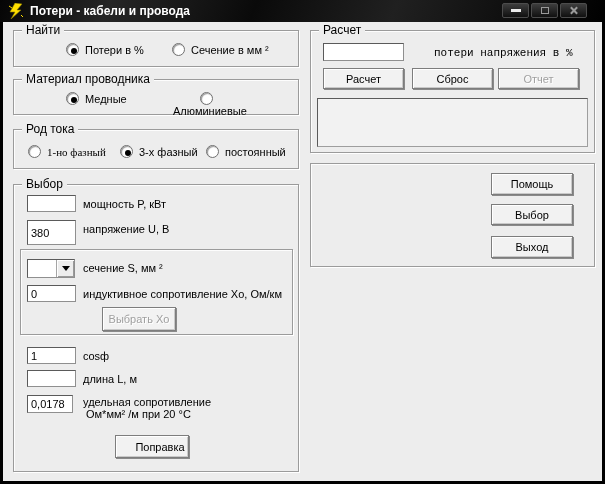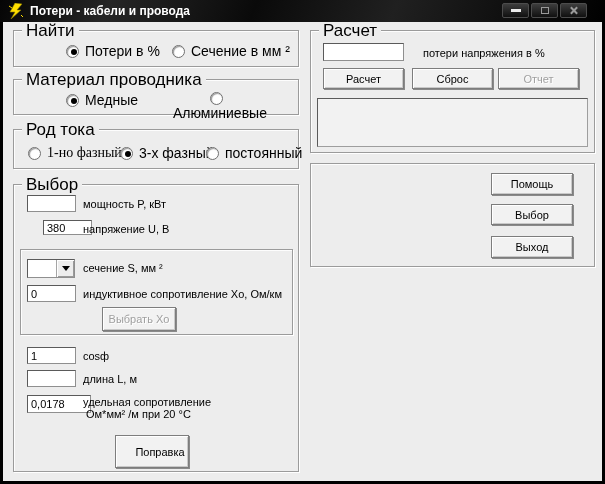--- a/index.html
+++ b/index.html
@@ -36,21 +36,21 @@
   .glyph-close::after{transform:rotate(-45deg);}
   
   .client{position:absolute;left:3px;top:22px;width:599px;height:459px;background:#ededed;}
   
   .groupbox{
     position:absolute;border:1px solid #9b9b9b;box-sizing:border-box;
     box-shadow:1px 1px 0 #fff, inset 1px 1px 0 #fdfdfd;
   }
   .gb-caption{
     position:absolute;top:-7px;left:8px;background:#ededed;padding:0 4px;
-    font-size:17px;line-height:13px;color:#000;white-space:nowrap;
+    font-size:12px;line-height:13px;color:#000;white-space:nowrap;
   }
   .label{position:absolute;font-size:11px;color:#000;white-space:nowrap;line-height:13px;}
   .btn{
     position:absolute;background:#f2f2f2;border:1px solid #7d7d7d;box-sizing:border-box;
     box-shadow:inset 1px 1px 0 #ffffff, inset -1px -1px 0 #c9c9c9, 1px 1px 0 #8a8a8a;
     font-family:inherit;font-size:11px;color:#000;text-align:center;padding:0;cursor:default;
   }
   .btn.disabled{color:#a0a0a0;text-shadow:1px 1px 0 #fff;}
   .field{
     position:absolute;background:#fff;border:1px solid;box-sizing:border-box;
@@ -58,21 +58,21 @@
     font-family:inherit;font-size:11px;color:#000;padding:0 3px;outline:none;
   }
   .radio-row{position:absolute;display:flex;align-items:center;cursor:default;}
   .radio{
     position:relative;width:11px;height:11px;border-radius:50%;background:#fff;
     border:1px solid #707070;box-sizing:content-box;
     box-shadow:inset 1px 1px 1px rgba(0,0,0,0.4);flex:none;
   }
   .radio .dot{position:absolute;left:3.5px;top:3.5px;width:6px;height:6px;border-radius:50%;background:#000;display:none;}
   .radio.checked .dot{display:block;}
-  .radio-label{font-size:14px;margin-left:6px;white-space:nowrap;}
+  .radio-label{font-size:11px;margin-left:6px;white-space:nowrap;}
   .combo{
     position:absolute;background:#fff;border:1px solid;box-sizing:border-box;
     border-color:#5a5a5a #8f8f8f #8f8f8f #5a5a5a;display:flex;align-items:stretch;
   }
   .combo-value{flex:1;font-size:11px;padding:2px 3px;}
   .combo-btn{
     width:17px;background:#ededed;border-left:1px solid #a5a5a5;
     box-shadow:inset 1px 1px 0 #fff, inset -1px -1px 0 #9a9a9a;
     display:flex;align-items:center;justify-content:center;flex:none;
   }
@@ -159,21 +159,21 @@
     <span class="radio-label">постоянный</span>
   </div>
 
   <div class="groupbox" style="left:13px;top:184px;width:286px;height:288px;">
     <span class="gb-caption">Выбор</span>
   </div>
 
   <input class="field" style="left: 27px; top: 195px; width: 49px; height: 17px;" value="">
   <span class="label" style="left:83px;top:198px;">мощность P, кВт</span>
 
-  <input class="field" style="left: 43px; top: 220px; width: 49px; height: 15px;" value="380">
+  <input class="field" style="left: 27px; top: 220px; width: 49px; height: 25px;" value="380">
   <span class="label" style="left:83px;top:223px;">напряжение U, В</span>
 
   <div class="panel" style="left:20px;top:249px;width:273px;height:86px;"></div>
 
   <div class="combo" style="left:27px;top:259px;width:48px;height:19px;">
     <span class="combo-value"></span>
     <span class="combo-btn">
         <span class="combo-arrow"></span>
       </span>
   </div>
@@ -183,32 +183,32 @@
   <span class="label" style="left:83px;top:288px;">индуктивное сопротивление Xo, Ом/км</span>
 
   <button class="btn disabled" style="left:102px;top:307px;width:74px;height:24px;">Выбрать Xo</button>
 
   <input class="field" style="left: 27px; top: 347px; width: 49px; height: 17px;" value="1">
   <span class="label" style="left:83px;top:350px;">cosф</span>
 
   <input class="field" style="left: 27px; top: 370px; width: 49px; height: 17px;" value="">
   <span class="label" style="left:83px;top:373px;">длина L, м</span>
 
-  <input class="field" style="left: 27px; top: 395px; width: 64px; height: 18px;" value="0,0178">
+  <input class="field" style="left: 27px; top: 395px; width: 46px; height: 18px;" value="0,0178">
   <span class="label" style="left:83px;top:396px;">удельная сопротивление</span>
   <span class="label" style="left:86px;top:408px;">Ом*мм² /м при 20 °С</span>
 
-  <button class="btn" style="left:115px;top:435px;width:74px;height:33px;padding-left:16px;">Поправка</button>
+  <button class="btn" style="left:115px;top:435px;width:74px;height:23px;padding-left:16px;">Поправка</button>
 
   <div class="groupbox" style="left:310px;top:30px;width:285px;height:123px;">
     <span class="gb-caption">Расчет</span>
   </div>
 
   <input class="field" style="left: 323px; top: 43px; width: 81px; height: 18px;" value="">
-  <span class="label" style="left:423px;top:47px;">потери напряжения в %</span>
+  <span class="label" style="left:434px;top:47px;font-family:Liberation Mono, monospace;">потери напряжения в %</span>
 
   <button class="btn" style="left:323px;top:68px;width:81px;height:21px;">Расчет</button>
   <button class="btn" style="left:412px;top:68px;width:81px;height:21px;">Сброс</button>
   <button class="btn disabled" style="left:498px;top:68px;width:81px;height:21px;">Отчет</button>
 
   <div class="memo" style="left:317px;top:98px;width:271px;height:49px;"></div>
 
   <div class="groupbox" style="left:310px;top:163px;width:285px;height:104px;"></div>
 
   <button class="btn" style="left:491px;top:173px;width:82px;height:22px;">Помощь</button>

